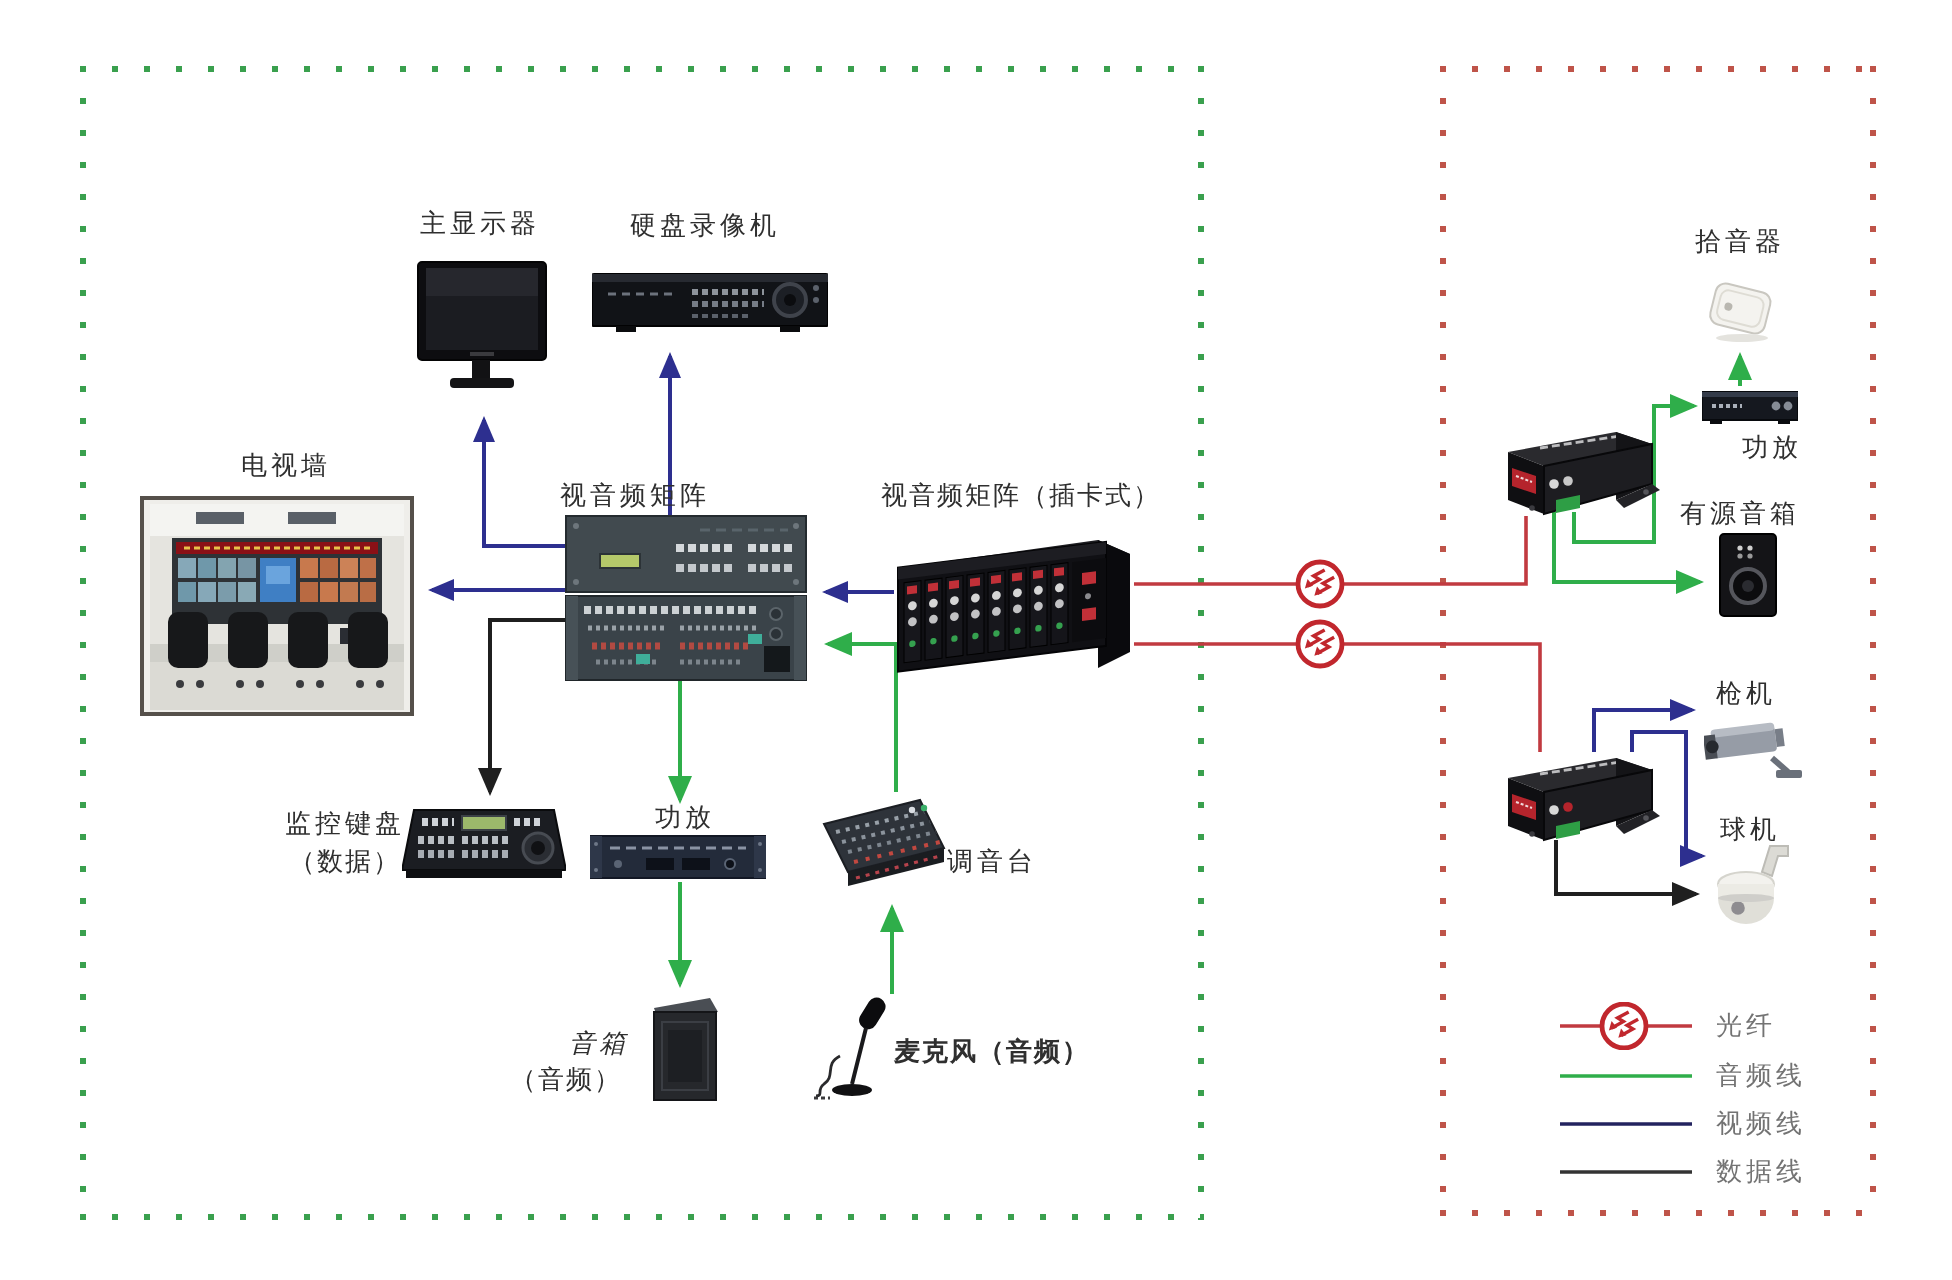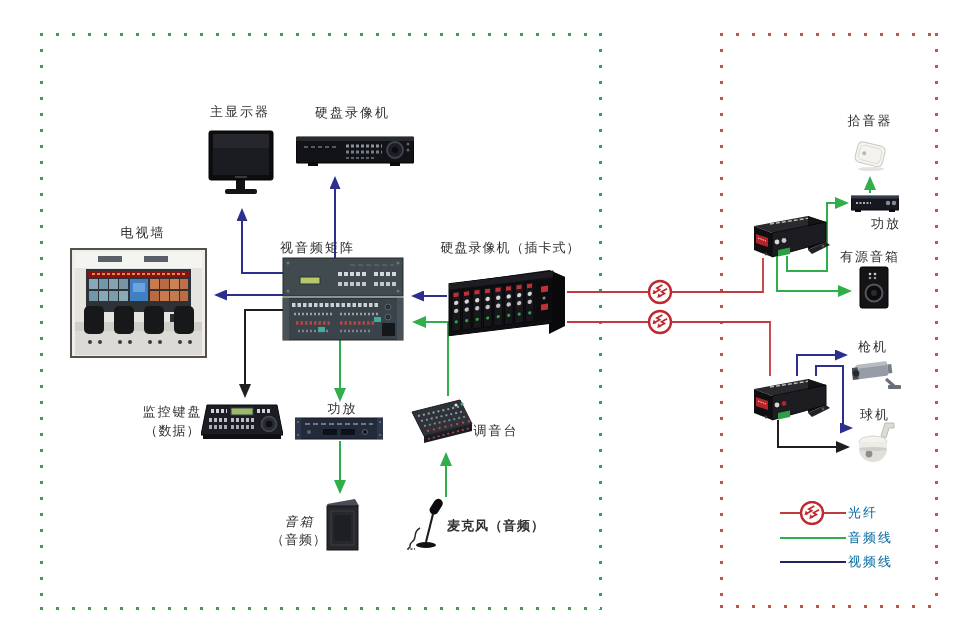--- a/index.html
+++ b/index.html
@@ -27,21 +27,21 @@
     background-size:100% 3px,100% 3px,3px 100%,3px 100%;
     background-position:0 0,0 100%,0 0,100% 0;
     background-repeat:no-repeat;
   }
   .lbl{position:absolute;font-size:13px;color:#2f2f2f;letter-spacing:2px;
        text-align:center;white-space:nowrap;line-height:1.25;}
   .dev{position:absolute;}
   svg{display:block;}
   #wires{position:absolute;left:0;top:0;}
   .legend-row{position:absolute;display:flex;align-items:center;height:22px;}
-  .legend-row .lg-label{font-size:13px;color:#0369a1;letter-spacing:2px;
+  .legend-row .lg-label{font-size:13px;color:#737373;letter-spacing:2px;margin-left:10px;
        font-family:"Liberation Serif",serif;white-space:nowrap;}
 </style>
 </head>
 <body>
 
 <div id="canvas">
 
   <div class="zone zone-green"></div>
   <div class="zone zone-red"></div>
 
@@ -444,26 +444,26 @@
       <path d="M4,29 a14,13 0 0 0 28,0 z" fill="#e0dfd8"></path>
       <circle cx="14" cy="34" r="3.4" fill="#8e8c90"></circle>
       <ellipse cx="18" cy="29" rx="14" ry="2" fill="#cfceca"></ellipse>
     </svg>
   </div>
 
   <div class="lbl" style="left:195px;top:104px;width:90px;">主显示器</div>
   <div class="lbl" style="left:300px;top:105px;width:105px;text-align:center;">硬盘录像机</div>
   <div class="lbl" style="left:98px;top:225px;width:90px;">电视墙</div>
   <div class="lbl" style="left:270px;top:240px;width:95px;">视音频矩阵</div>
-  <div class="lbl" style="left:428px;top:240px;width:165px;letter-spacing:1px;">硬盘录像机（插卡式）</div>
+  <div class="lbl" style="left:428px;top:240px;width:165px;letter-spacing:1px;">视音频矩阵（插卡式）</div>
   <div class="lbl" style="left:130px;top:404px;width:85px;">监控键盘</div>
   <div class="lbl" style="left:130px;top:424px;width:85px;letter-spacing:1px;font-family:Liberation Mono, monospace;">（数据）</div>
   <div class="lbl" style="left:320px;top:401px;width:45px;">功放</div>
   <div class="lbl" style="left:277px;top:514px;width:45px;font-style:italic;">音箱</div>
-  <div class="lbl" style="left:268px;top:532px;width:62px;letter-spacing:1px;">（音频）</div>
+  <div class="lbl" style="left:252px;top:532px;width:62px;letter-spacing:1px;">（音频）</div>
   <div class="lbl" style="left:472px;top:423px;width:48px;text-align:center;">调音台</div>
   <div class="lbl" style="left:447px;top:518px;width:90px;letter-spacing:1px;font-weight:bold;">麦克风（音频）</div>
   <div class="lbl" style="left:844px;top:113px;width:52px;text-align:center;">拾音器</div>
   <div class="lbl" style="left:863px;top:216px;width:46px;">功放</div>
   <div class="lbl" style="left:835px;top:249px;width:70px;">有源音箱</div>
   <div class="lbl" style="left:852px;top:339px;width:42px;">枪机</div>
   <div class="lbl" style="left:854px;top:407px;width:42px;">球机</div>
 
   <div class="legend-row" style="left:778px;top:502px;">
     <svg width="70" height="24">
@@ -477,14 +477,20 @@
       <line x1="2" y1="12" x2="68" y2="12" stroke="#2fae4a" stroke-width="1.8"></line>
     </svg>
     <span class="lg-label">音频线</span>
   </div>
   <div class="legend-row" style="left:778px;top:551px;">
     <svg width="70" height="24">
       <line x1="2" y1="12" x2="68" y2="12" stroke="#23235f" stroke-width="1.8"></line>
     </svg>
     <span class="lg-label">视频线</span>
   </div>
+  <div class="legend-row" style="left:778px;top:575px;">
+    <svg width="70" height="24">
+      <line x1="2" y1="12" x2="68" y2="12" stroke="#333333" stroke-width="1.8"></line>
+    </svg>
+    <span class="lg-label">数据线</span>
+  </div>
 
 </div>
 
 </body></html>

